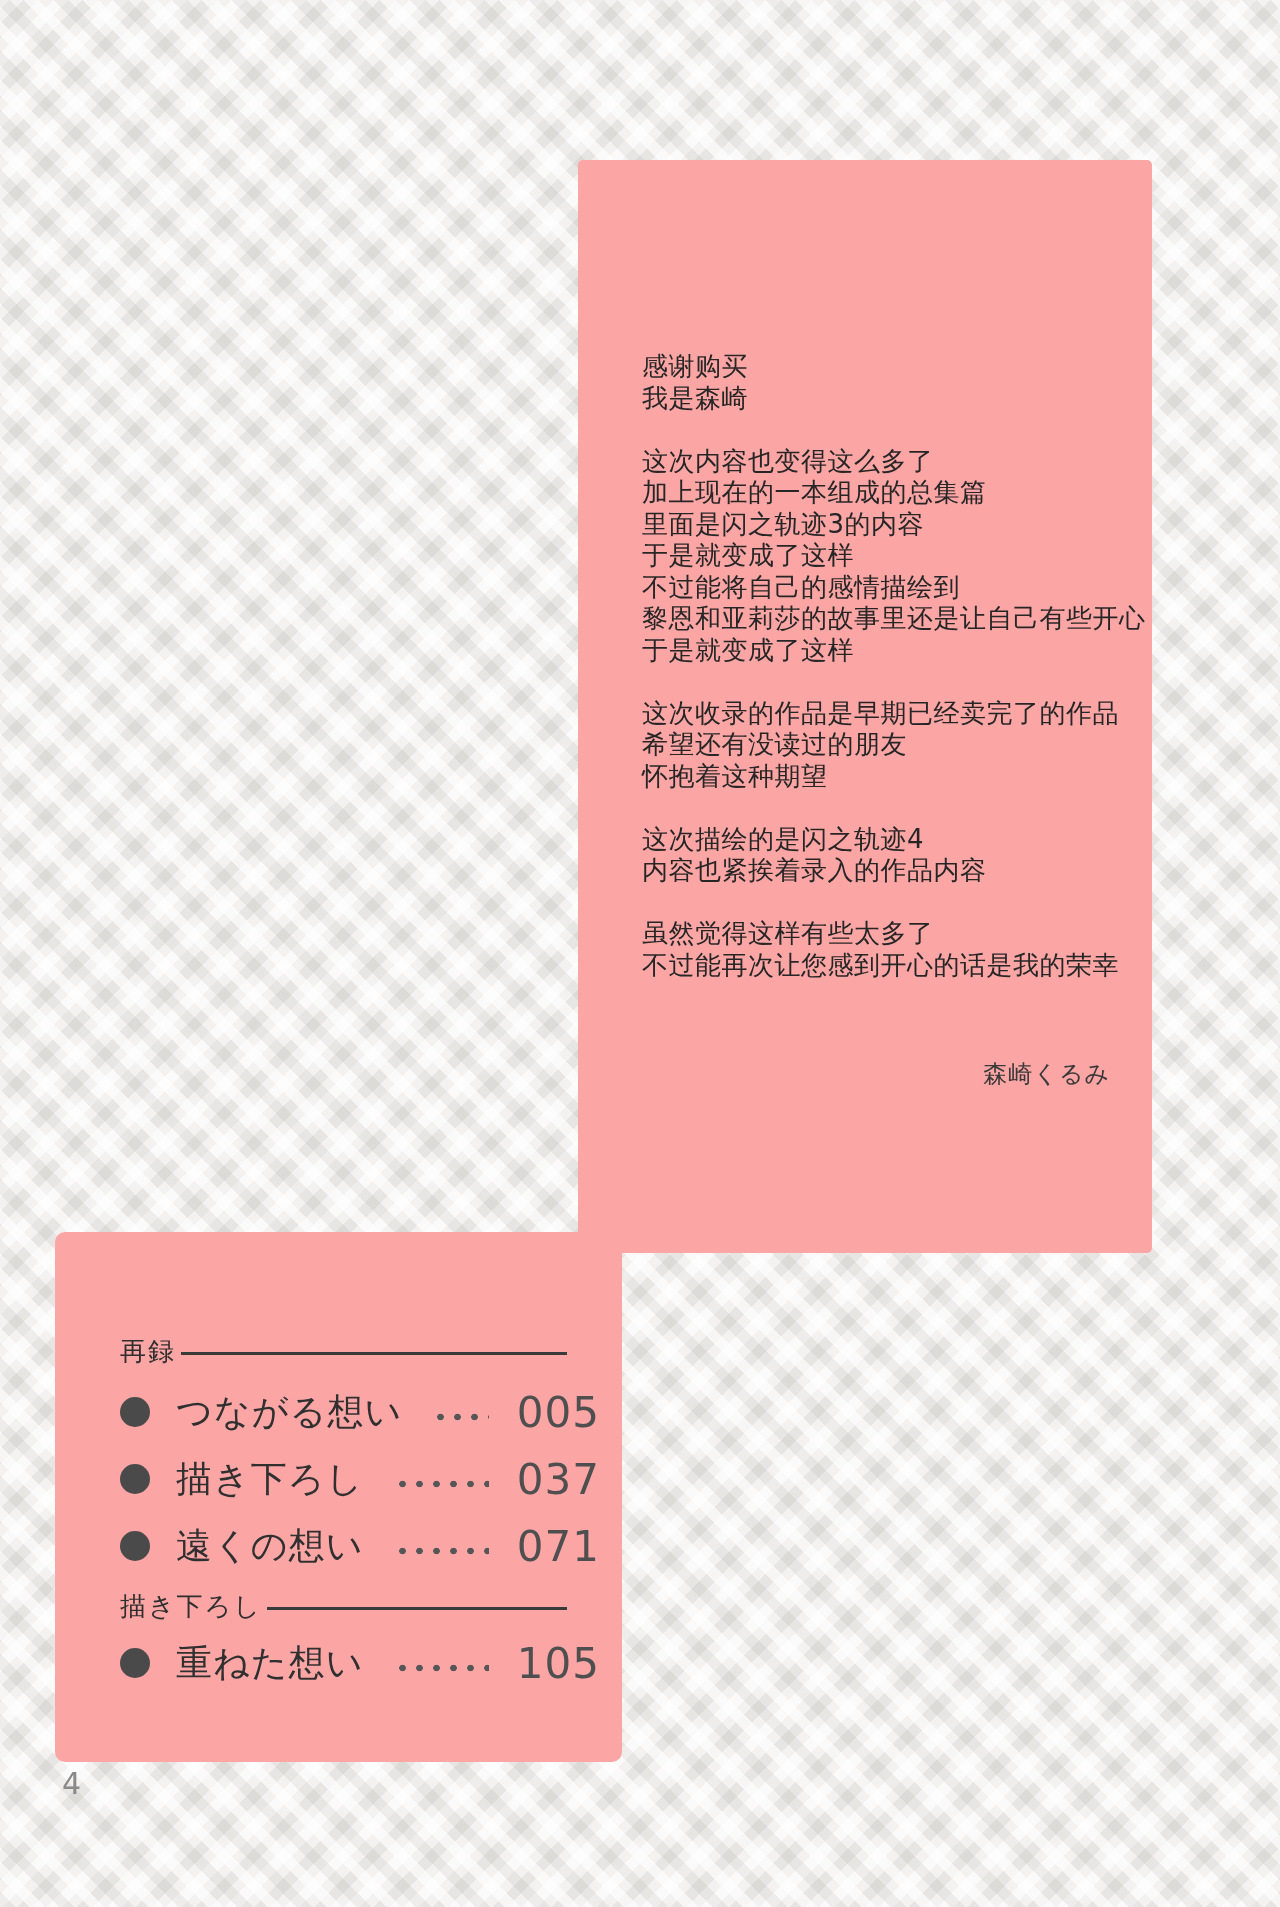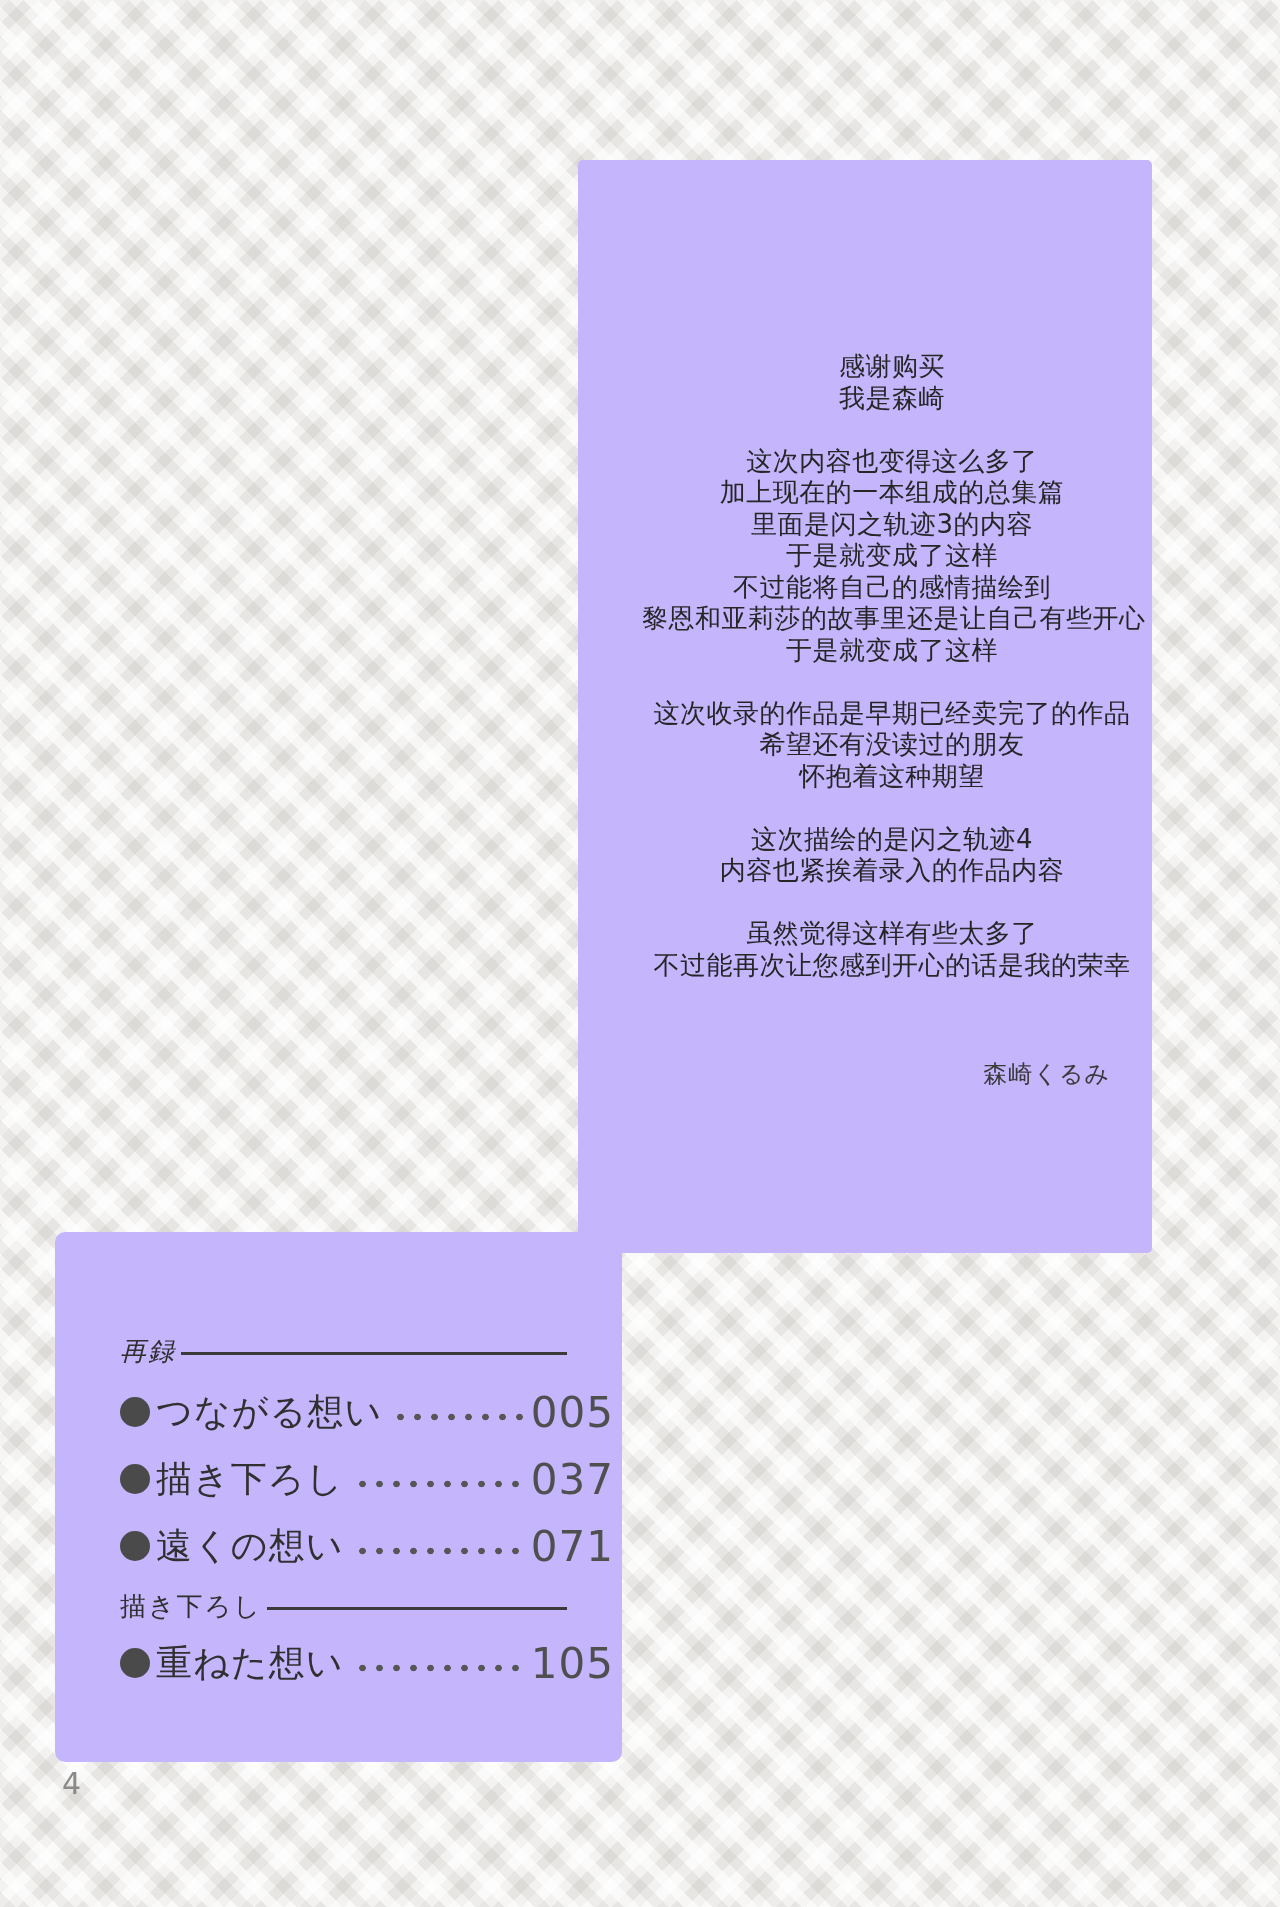--- a/index.html
+++ b/index.html
@@ -4,32 +4,32 @@
 <style>
   html,body{margin:0;padding:0;}
   body{
     width:1280px;height:1907px;position:relative;overflow:hidden;
     font-family:"DejaVu Sans",sans-serif;
     background-color:#f3f2f0;
     background-image:
       repeating-linear-gradient(45deg,  rgba(125,120,114,0.10) 0 11px, rgba(255,255,255,0)   11px 21px, rgba(255,255,255,0.65) 21px 32px, rgba(255,255,255,0) 32px 42px),
       repeating-linear-gradient(-45deg, rgba(125,120,114,0.10) 0 11px, rgba(255,255,255,0)   11px 21px, rgba(255,255,255,0.65) 21px 32px, rgba(255,255,255,0) 32px 42px);
   }
-  .panel{position:absolute;background:#c4b5fd;text-align:center;}
+  .panel{position:absolute;background:#fca5a5;}
   
   .message-box{left:578px;top:160px;width:574px;height:1093px;border-radius:5px;}
   .msg-lines{position:absolute;left:64px;top:191px;right:10px;}
   .msg-line{height:31.5px;line-height:31.5px;font-size:26px;color:#262626;letter-spacing:0.5px;white-space:nowrap;}
   .signature{position:absolute;right:42px;top:898px;font-size:24px;color:#3a3a3a;letter-spacing:1px;}
   
   .toc-box{left:55px;top:1232px;width:567px;height:530px;border-radius:10px;}
   .toc-heading{position:absolute;left:65px;right:55px;height:30px;display:flex;align-items:center;}
   .toc-heading-label{font-size:26px;color:#2f2f2f;letter-spacing:2px;white-space:nowrap;}
   .toc-rule{flex:1;border-top:3px solid #3a3a3a;margin-left:5px;margin-top:4px;}
-  .toc-row{position:absolute;left:65px;right:8px;height:44px;display:flex;align-items:center;}
+  .toc-row{position:absolute;left:65px;right:22px;height:44px;display:flex;align-items:center;gap:20px;}
   .bullet{width:30px;height:30px;border-radius:50%;background:#4a4a4a;flex:0 0 auto;margin-right:6px;}
   .toc-title{font-size:36px;color:#303030;letter-spacing:1px;white-space:nowrap;}
   .leader{flex:1;height:10px;align-self:center;margin:10px 8px 0 10px;
     background-image:radial-gradient(circle,#565656 3px,rgba(0,0,0,0) 3.6px);
     background-size:17px 10px;background-repeat:repeat-x;background-position:0 50%;}
   .toc-page{font-size:42px;color:#4f4f4f;letter-spacing:1px;flex:0 0 auto;}
   .folio{position:absolute;left:62px;top:1766px;font-size:30px;color:#8a8a8a;}
 </style>
 </head>
 <body>
@@ -57,21 +57,21 @@
       <div class="msg-line">内容也紧挨着录入的作品内容</div>
       <div class="msg-line"></div>
       <div class="msg-line">虽然觉得这样有些太多了</div>
       <div class="msg-line">不过能再次让您感到开心的话是我的荣幸</div>
     </div>
     <div class="signature">森崎くるみ</div>
   </div>
 
   <div class="panel toc-box">
 
-    <div class="toc-heading" style="top:104px;font-style:italic;">
+    <div class="toc-heading" style="top:104px;">
       <span class="toc-heading-label">再録</span>
       <span class="toc-rule"></span>
     </div>
 
     <div class="toc-row" style="top:158px;">
       <span class="bullet"></span>
       <span class="toc-title">つながる想い</span>
       <span class="leader"></span>
       <span class="toc-page">005</span>
     </div>

